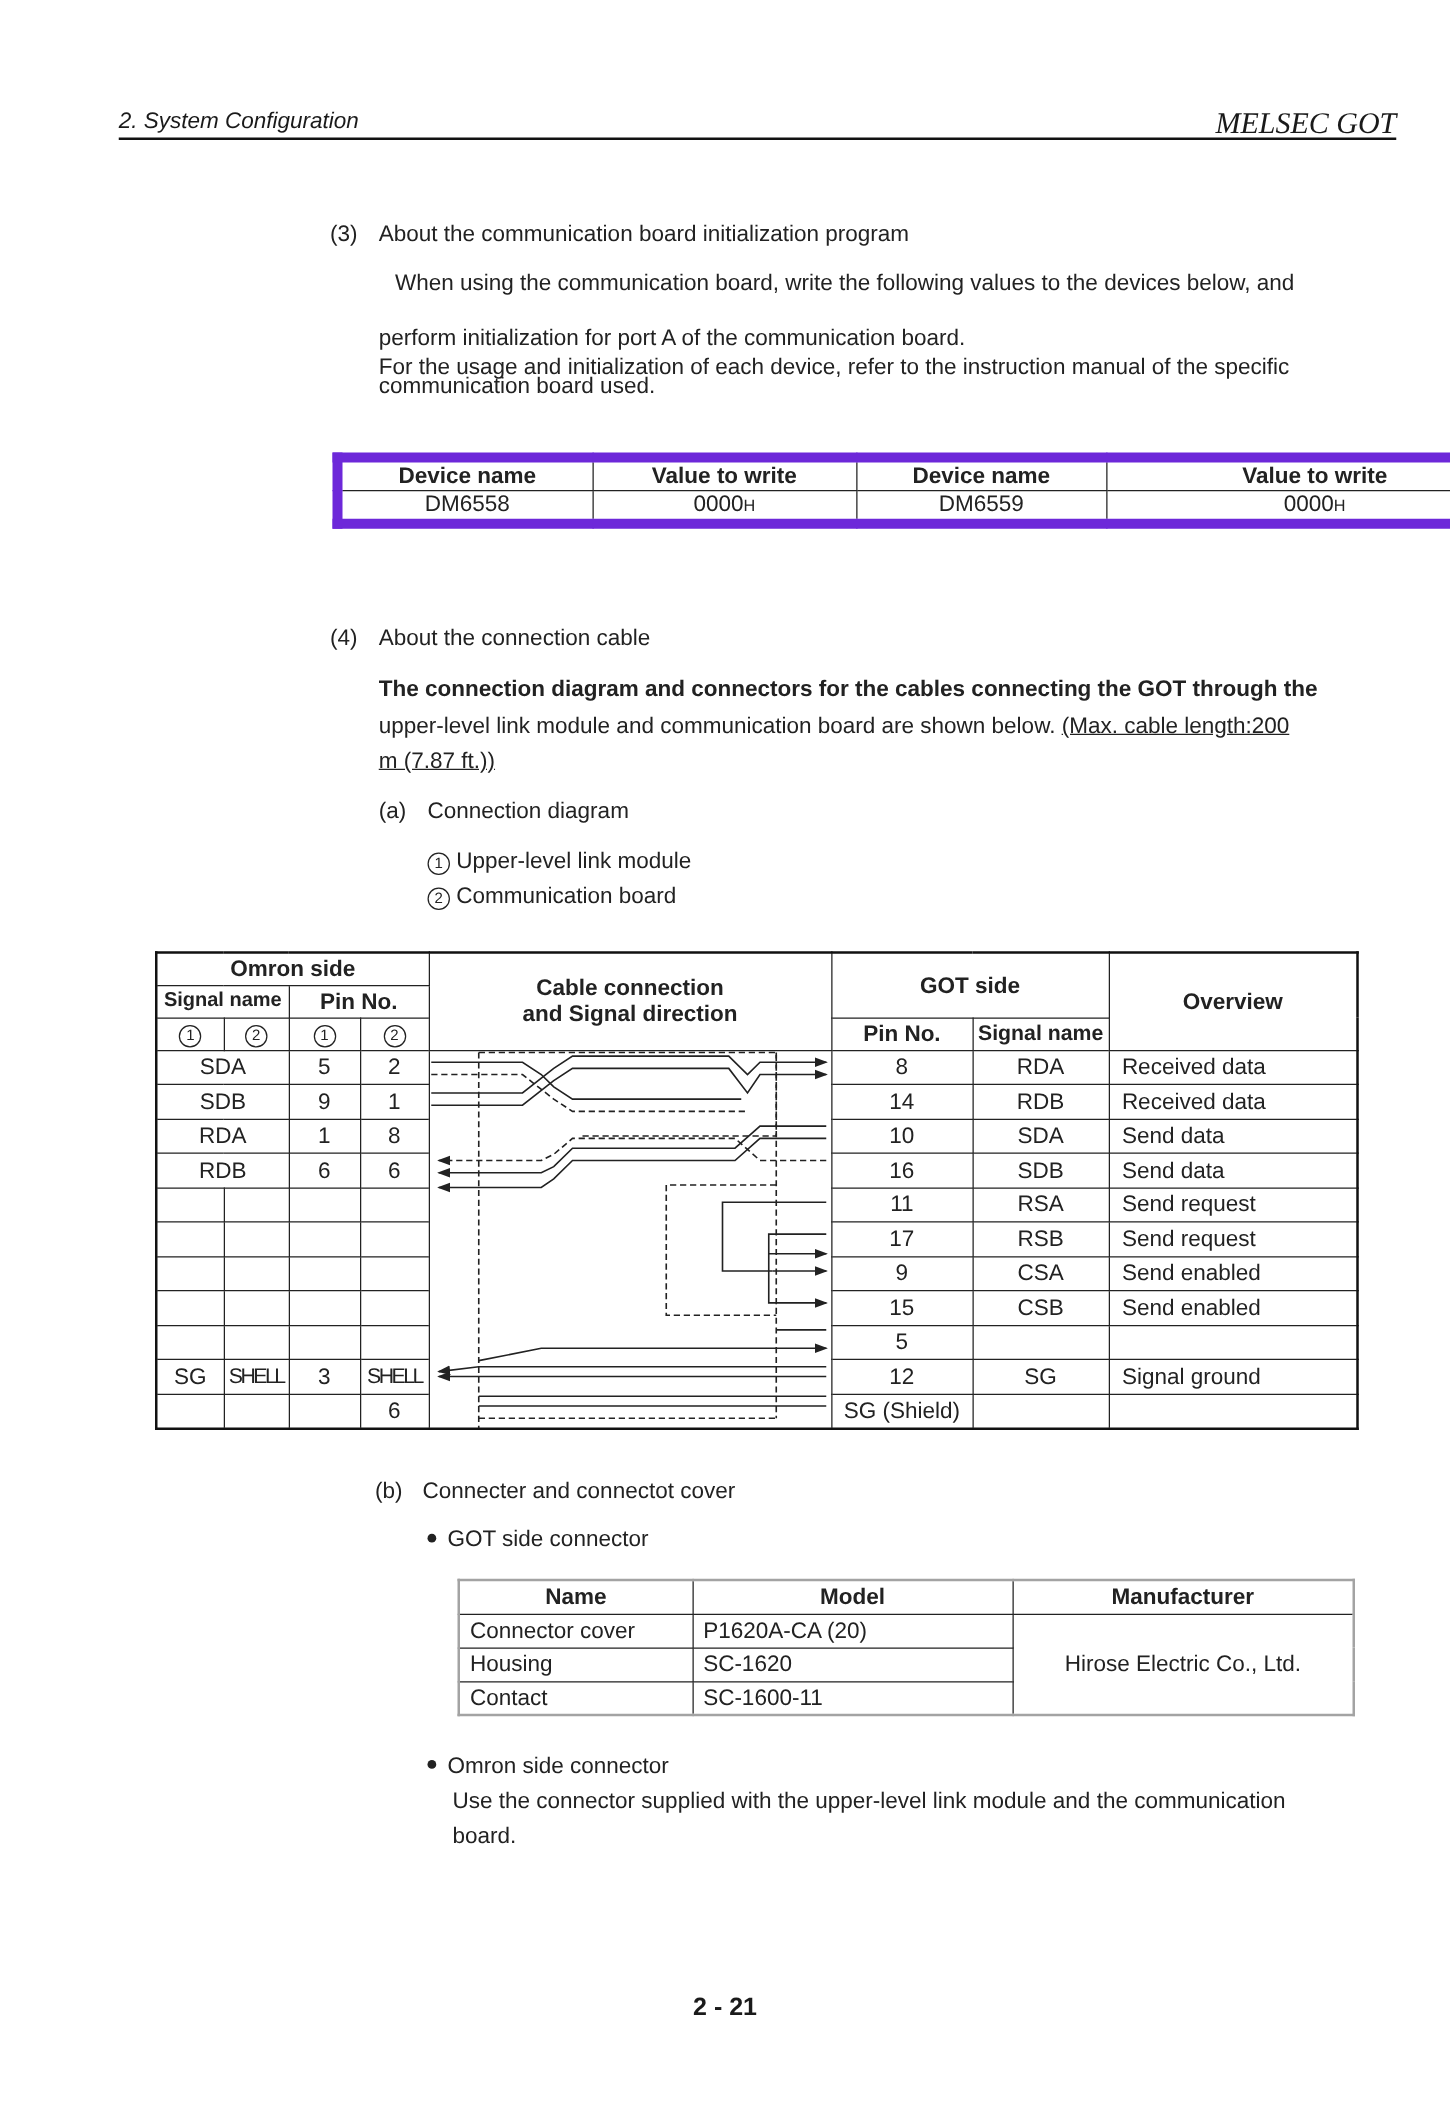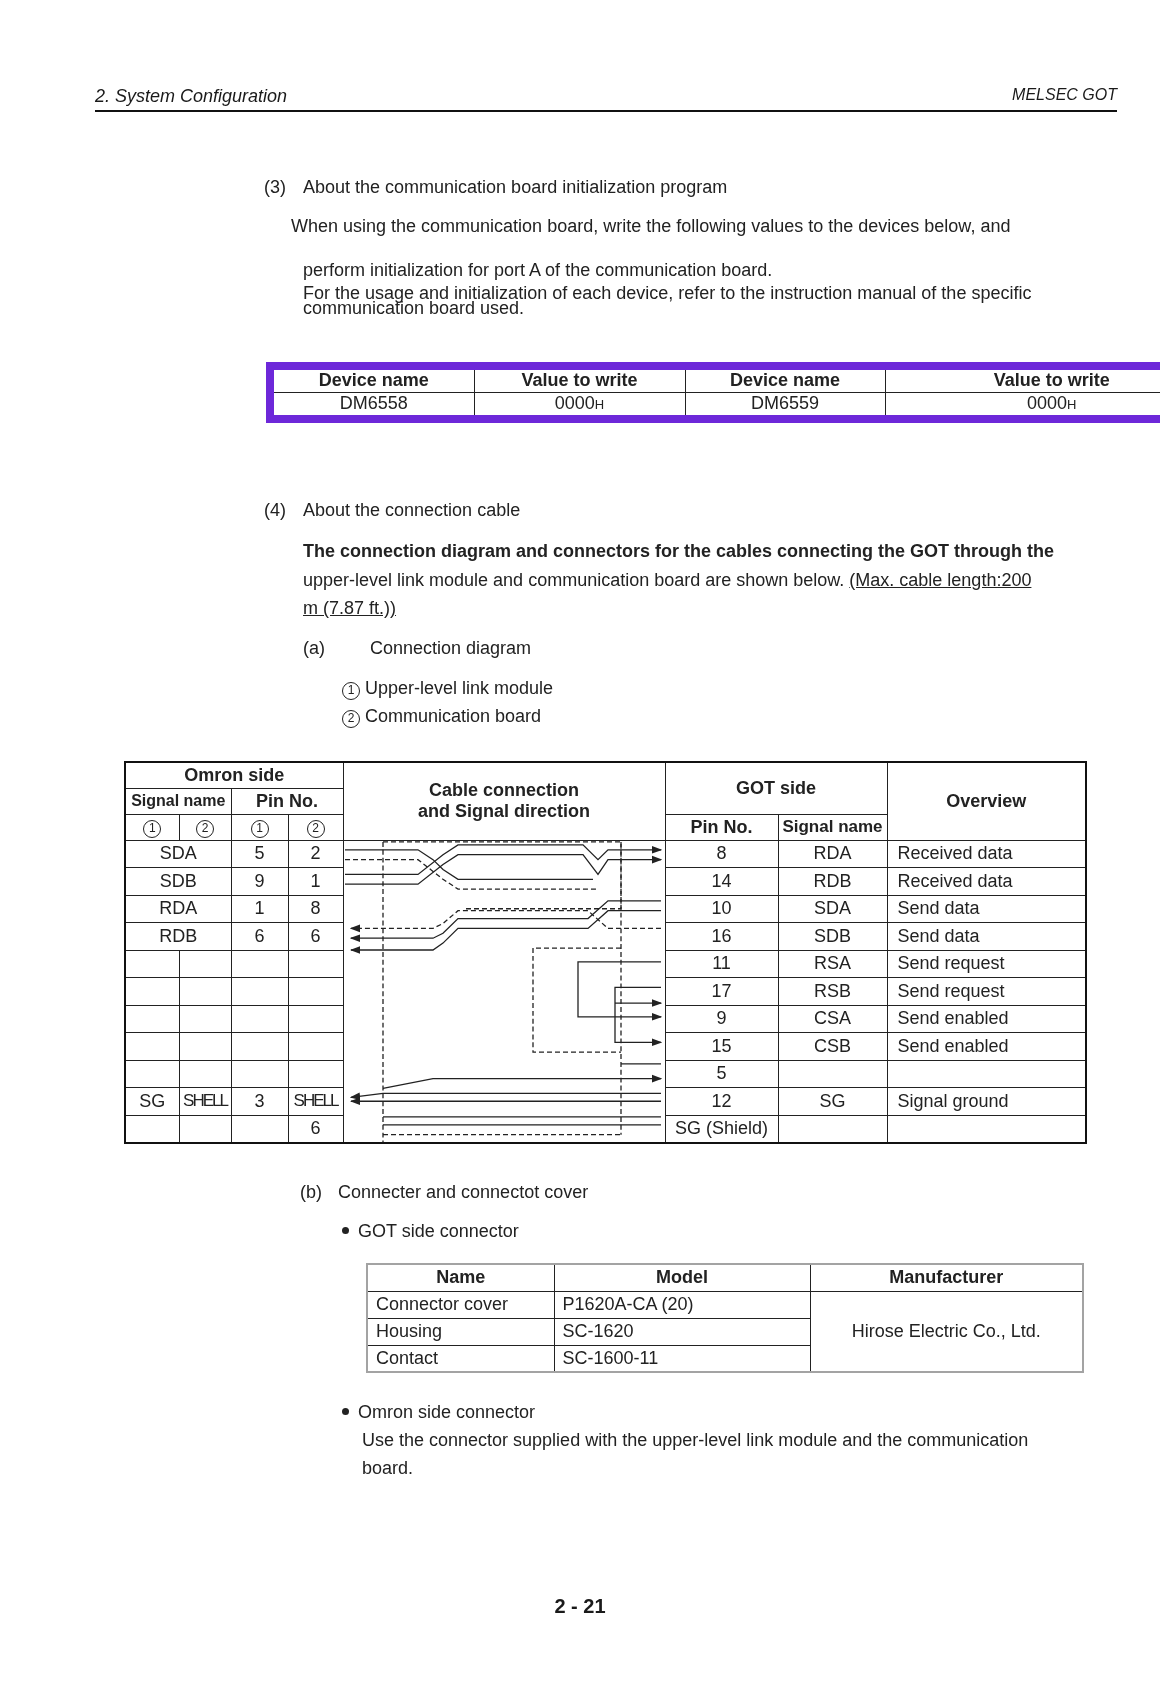--- a/index.html
+++ b/index.html
@@ -1,21 +1,21 @@
 <!DOCTYPE html>
 <html><head>
 <meta charset="utf-8">
 <style>
   * { box-sizing: border-box; margin: 0; padding: 0; }
   html, body { width: 1160px; height: 1682px; background: #ffffff; }
   body { position: relative; font-family: "Liberation Sans", sans-serif; color: #1a1a1a; overflow: hidden; }
 
   .hdr { position: absolute; top: 86px; left: 95px; width: 1022px; height: 26px; border-bottom: 2px solid #111; }
   .hdr-left { position: absolute; left: 0; top: 0; font-style: italic; font-size: 18px; }
-  .hdr-right { position: absolute; right: 0; top: 0; font-style: italic; font-size: 16px; }
+  .hdr-right { position: absolute; right: 0; top: 0; font-style: italic; font-size: 24px; font-family: Liberation Serif, serif; }
 
   .txt { position: absolute; font-size: 18px; line-height: 28px; color: #222; }
   .num { position: absolute; font-size: 18px; line-height: 28px; color: #222; }
   u { text-decoration: underline; }
 
   table { border-collapse: collapse; position: absolute; }
   td, th { border: 1.5px solid #222; font-size: 18px; color: #222; }
   th { font-weight: bold; }
 
   #devtable { left: 266px; top: 362px; width: 960px; border: 8px solid #6d28d9; }
@@ -51,21 +51,21 @@
 </head>
 <body>
 
 <div class="hdr">
   <span class="hdr-left">2.  System Configuration</span>
   <span class="hdr-right">MELSEC GOT</span>
 </div>
 
 <div class="num" style="left:264px; top:173px;">(3)</div>
 <div class="txt" style="left:303px; top:173px;">About the communication board initialization program</div>
-<div class="txt" style="left:291px; top:212px;">When using the communication board, write the following values to the devices below, and</div>
+<div class="txt" style="left:316px; top:212px;">When using the communication board, write the following values to the devices below, and</div>
 <div class="txt" style="left:303px; top:256px;">perform initialization for port A of the communication board.</div>
 <div class="txt" style="left:303px; top:279px;">For the usage and initialization of each device, refer to the instruction manual of the specific</div>
 <div class="txt" style="left:303px; top:294px;">communication board used.</div>
 
 <table id="devtable">
   <thead>
     <tr>
       <th>Device name</th>
       <th>Value to write</th>
       <th>Device name</th>
@@ -81,21 +81,21 @@
     </tr>
   </tbody>
 </table>
 
 <div class="num" style="left:264px; top:496px;">(4)</div>
 <div class="txt" style="left:303px; top:496px;">About the connection cable</div>
 <div class="txt" style="left:303px; top:537px;font-weight:bold;">The connection diagram and connectors for the cables connecting the GOT through the</div>
 <div class="txt" style="left:303px; top:566px;"><span>upper-level link module and communication board are shown below. </span><u>(Max. cable length:200</u></div>
 <div class="txt" style="left:303px; top:594px;"><u>m (7.87 ft.))</u></div>
 <div class="num" style="left:303px; top:634px;">(a)</div>
-<div class="txt" style="left:342px; top:634px;margin-left:28px;">Connection diagram</div>
+<div class="txt" style="left:342px; top:634px;">Connection diagram</div>
 <div class="txt" style="left:342px; top:674px;"><span class="circ">1</span> <span>Upper-level link module</span></div>
 <div class="txt" style="left:342px; top:702px;"><span class="circ">2</span> <span>Communication board</span></div>
 
 <table id="wire">
   <thead>
     <tr>
       <th colspan="4">Omron side</th>
       <th rowspan="3" class="cc">
         <div>Cable connection</div>
         <div>and Signal direction</div>

